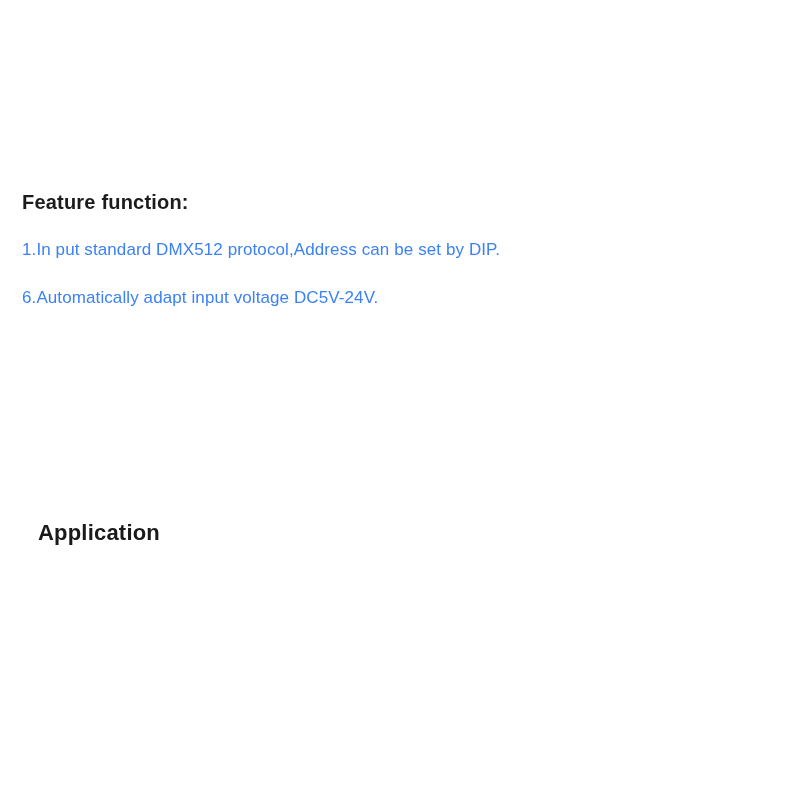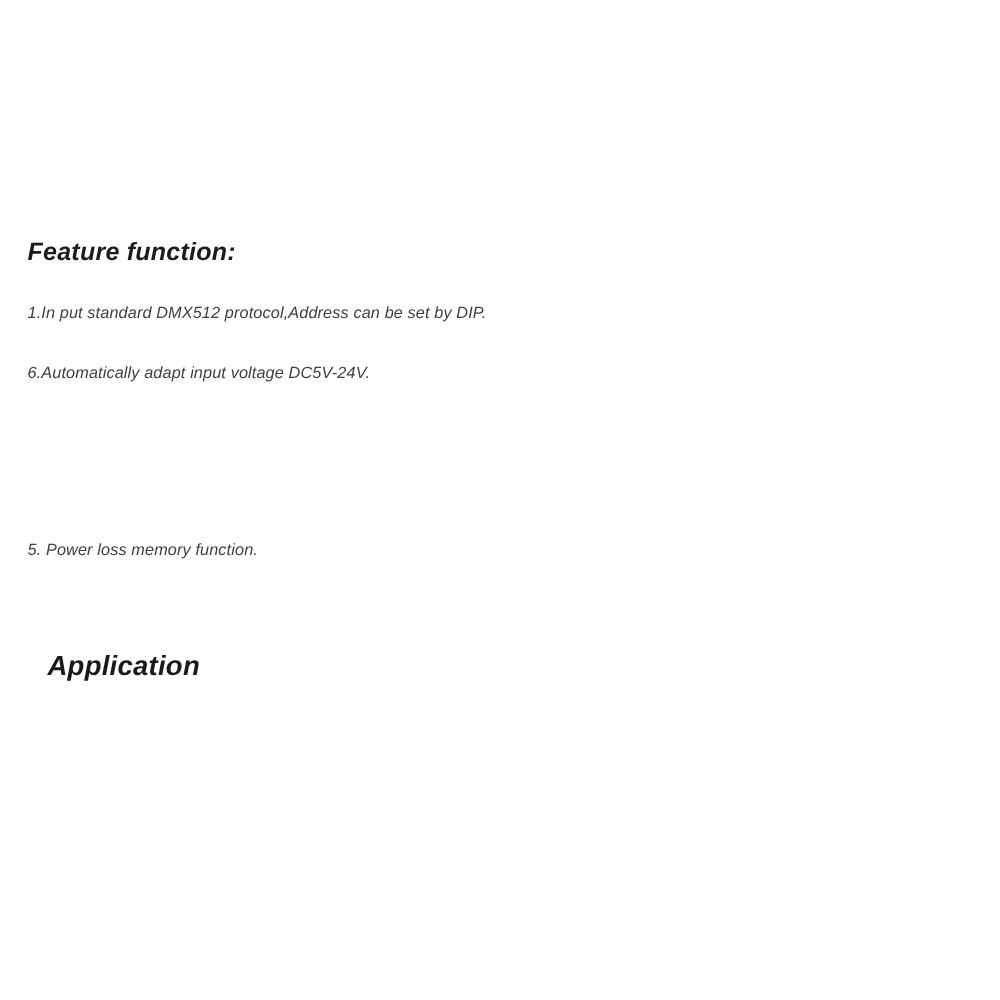--- a/index.html
+++ b/index.html
@@ -7,41 +7,40 @@
     padding: 0;
     background: #ffffff;
   }
   #page {
     position: relative;
     width: 640px;
     height: 800px;
     background: #ffffff;
     overflow: hidden;
     font-family: "Liberation Sans", sans-serif;
-    font-style: italic;
   }
   .h-feature {
     position: absolute;
     left: 22px;
     top: 190px;
     margin: 0;
     font-size: 20px;
     line-height: 24px;
     font-weight: bold;
     color: #1c1c1c;
     letter-spacing: 0.2px;
   }
   .feature-item {
     position: absolute;
     left: 22px;
     margin: 0;
-    font-size: 13px;
+    font-size: 17px;
     line-height: 21px;
     font-weight: normal;
-    color: #404040;
+    color: #3b82f6;
     letter-spacing: 0.1px;
     white-space: nowrap;
   }
   .fi-1 { top: 239px; }
   .fi-2 { top: 287px; }
   .fi-3 { top: 334px; }
   .fi-4 { top: 382px; }
   .fi-5 { top: 429px; }
   .h-application {
     position: absolute;
@@ -73,18 +72,17 @@
 <div id="page">
 
   <h2 class="h-feature">Feature function:</h2>
 
   <p class="feature-item fi-1">1.In put standard DMX512 protocol,Address can be set by DIP.</p>
 
   <p class="feature-item fi-2">6.Automatically adapt input voltage DC5V-24V.</p>
 
 
 
-  <p class="feature-item fi-5">5. Power loss memory function.</p>
 
   <h2 class="h-application">Application</h2>
 
 
 </div>
 
 </body></html>

